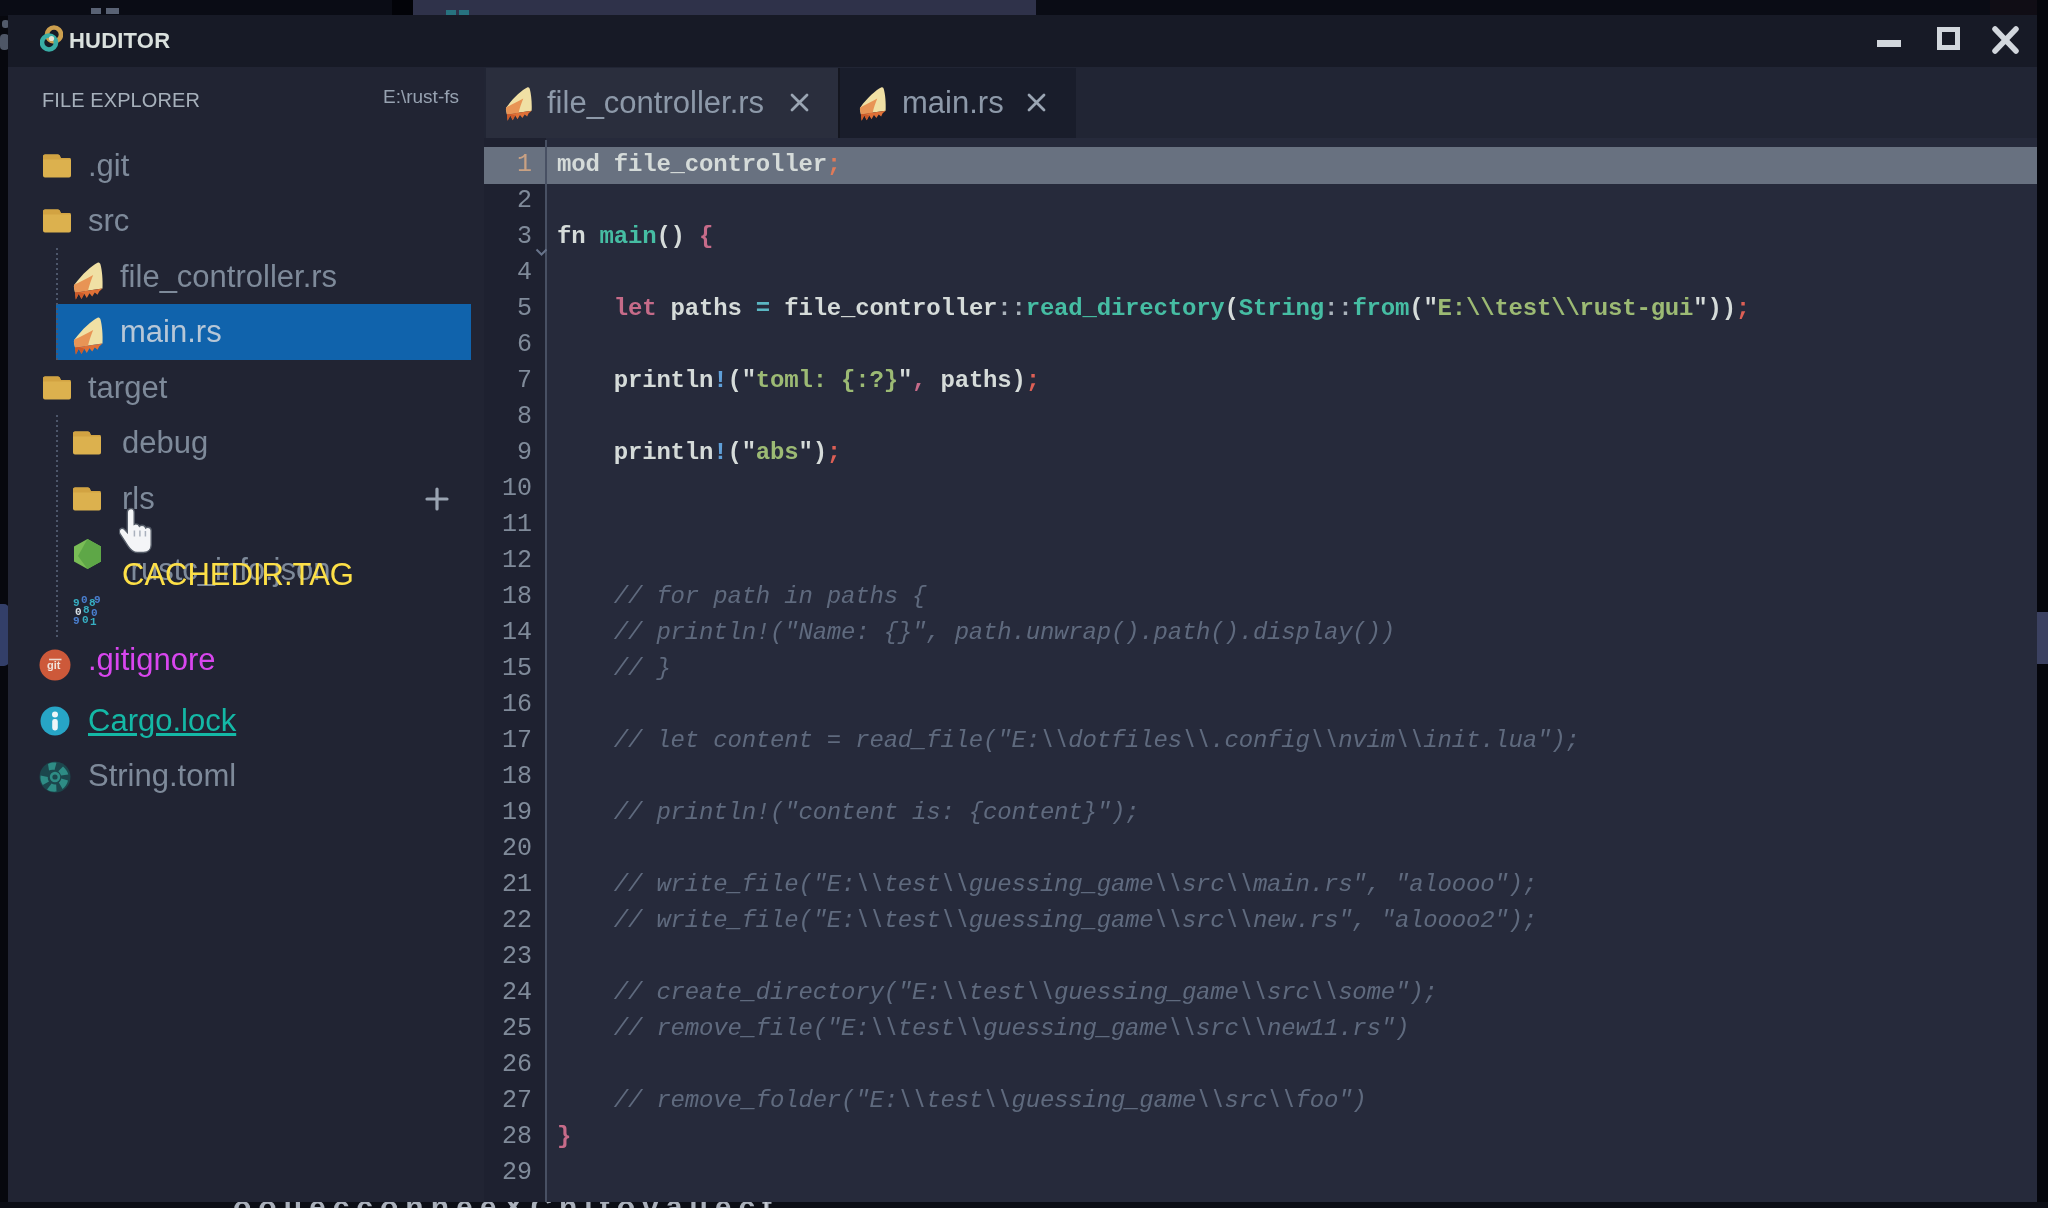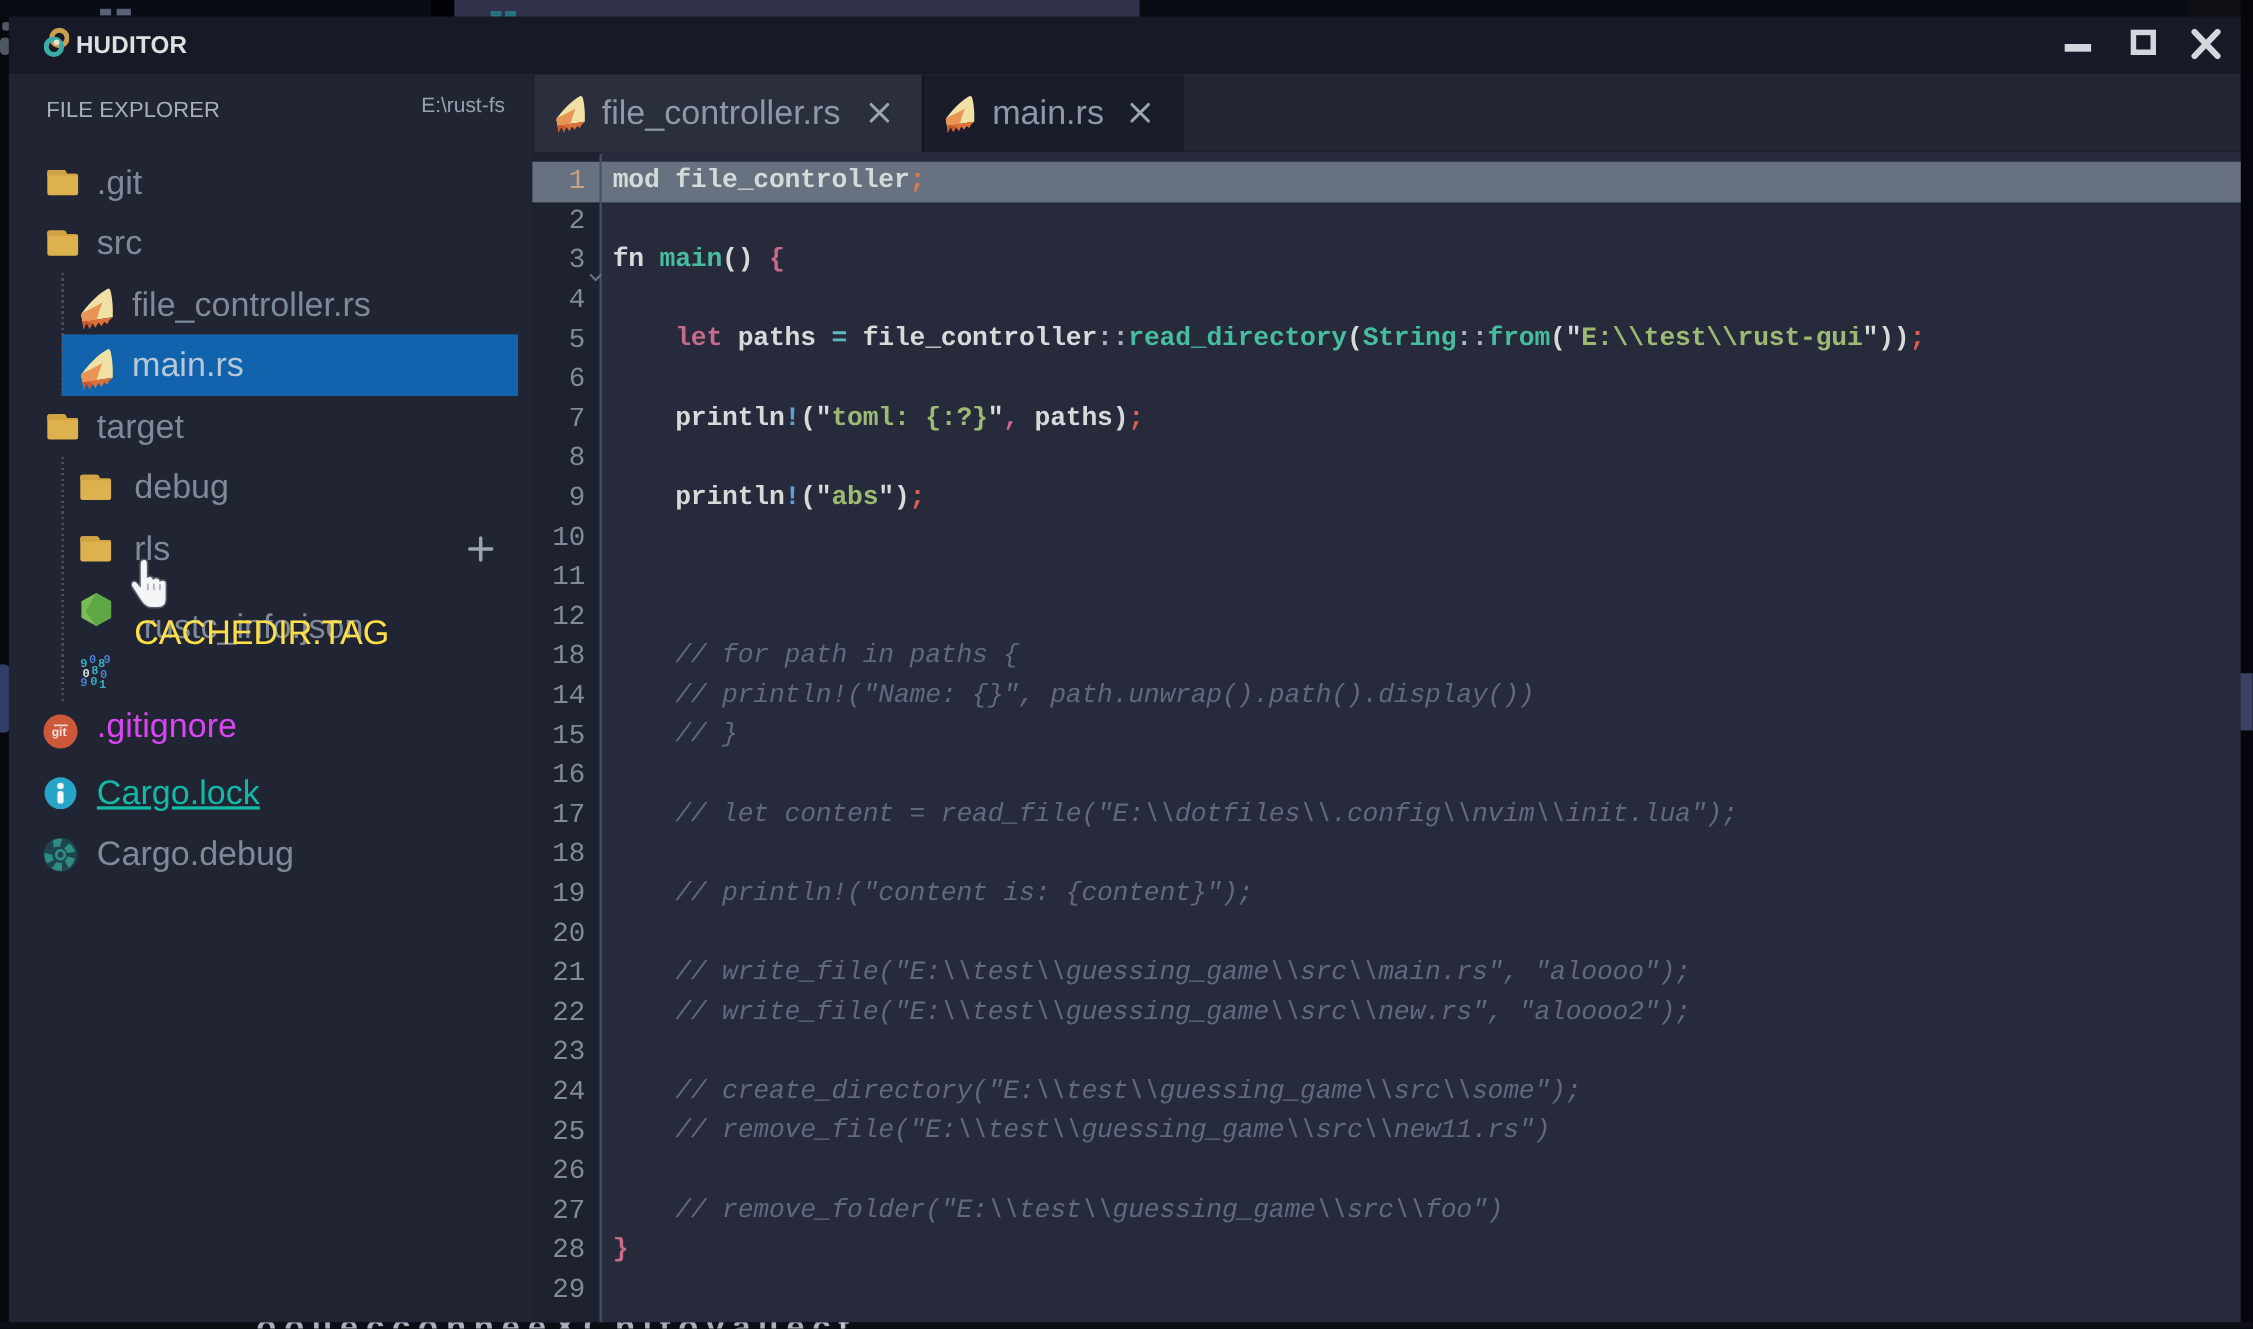--- a/index.html
+++ b/index.html
@@ -125,21 +125,21 @@
     <g fill="#2e8c85">
       <path d="M10 4 C13 2.5 16 2.2 18.5 2.8 L16.5 10 C14.5 9.6 12.5 9.8 11 10.6 Z"></path>
       <path d="M25 6.5 C27.5 8.5 29.5 11.5 30.3 14.5 L23 15.5 C22.5 13.8 21.6 12.3 20.3 11.2 Z"></path>
       <path d="M30 20.5 C29.3 24 27.2 27 24.6 29 L20.8 22.6 C22.1 21.5 23 20 23.3 18.4 Z"></path>
       <path d="M18.5 31.5 C15 32 11.6 31.2 9 29.4 L13.6 23.6 C15 24.4 16.6 24.7 18.2 24.4 Z"></path>
       <path d="M4.8 25 C2.9 22.2 2.1 18.6 2.6 15.4 L9.8 17 C9.7 18.7 10.1 20.3 11 21.6 Z"></path>
       <circle cx="17" cy="17" r="5.2"></circle>
     </g>
     <circle cx="17" cy="17" r="2.6" fill="#1c464c"></circle>
   </svg>
-<div class="a tree" style="left:88px;top:758.0px;height:36px;line-height:36px;color:#7e8a9a;">Cargo.debug</div>
+<div class="a tree" style="left:88px;top:758.0px;height:36px;line-height:36px;color:#7e8a9a;">String.toml</div>
 <svg class="a" style="left:425px;top:487px;" width="24" height="24" viewBox="0 0 24 24">
 <path d="M12 2 L12 22 M2 12 L22 12" stroke="#9aa4b2" stroke-width="3.2" stroke-linecap="round"></path>
   </svg>
 <div class="a" style="left:486px;top:68px;width:352px;height:70px;background:#2a2e3d;"></div>
 <div class="a" style="left:838px;top:68px;width:2px;height:70px;background:#14161f;"></div>
 <div class="a" style="left:840px;top:68px;width:236px;height:70px;background:#191d2b;"></div>
 <svg class="a" style="left:504px;top:86px;" width="31" height="36" viewBox="0 0 34 40">
     <path d="M26 1.5 C19 5 10.5 13 2.5 23.5 C2 24.2 1.8 25.5 2 26.5 L3 31.5 L30.5 27.5 C31 18.5 30 9 28.5 3.5 C28.2 2.2 27.2 1 26 1.5 Z" fill="#f0e0a4"></path>
     <path d="M2.5 23.5 C2 24.2 1.8 25.5 2 26.5 L3 31.5 L16 29.6 C17.2 24.8 19.2 18.8 21.2 14 C15.5 17.2 8 21 2.5 23.5 Z" fill="#e89455"></path>
     <path d="M3 31.5 L3.8 38.5 L6.8 32.7 L9.5 38 L12.2 32.8 L14.8 37 L17.5 32.2 L20.2 35.6 L22.8 31.6 L25.5 33.8 L27.2 30.4 L30.5 27.5 L3 31.5 Z" fill="#df7036"></path>

